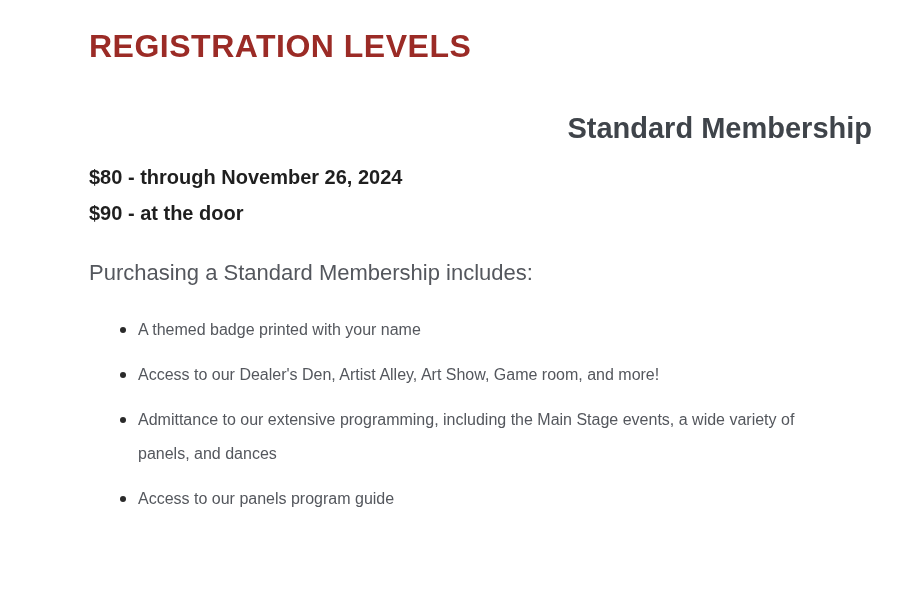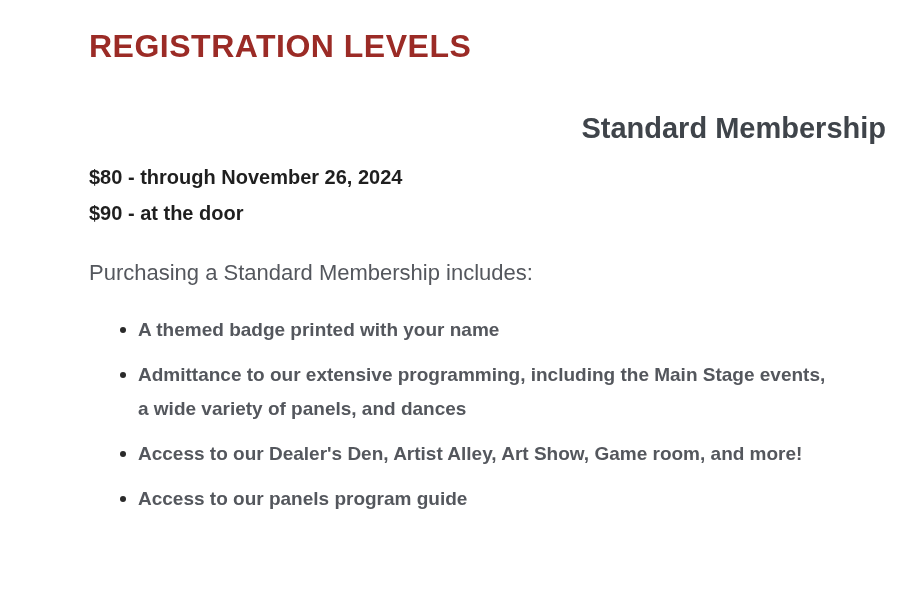--- a/index.html
+++ b/index.html
@@ -8,21 +8,21 @@
     padding: 0;
   }
   body {
     width: 912px;
     height: 590px;
     background: #ffffff;
     overflow: hidden;
     font-family: "Liberation Sans", sans-serif;
   }
   .content {
-    padding: 30px 26px 0 89px;
+    padding: 30px 40px 0 89px;
   }
   .section-title {
     margin: 0;
     font-size: 32px;
     line-height: 32px;
     font-weight: 800;
     letter-spacing: 0.5px;
     color: #9B2B26;
     font-family: "Liberation Sans", sans-serif;
   }
@@ -52,23 +52,23 @@
   }
   .includes-list {
     list-style: none;
     margin: 26px 0 0 0;
     padding: 0 0 0 31px;
   }
   .includes-list li {
     position: relative;
     padding-left: 18px;
     max-width: 712px;
-    font-size: 19px;
+    font-size: 16px;
     line-height: 34px;
-    font-weight: 700;
+    font-weight: 400;
     color: #54575D;
     margin-bottom: 11px;
   }
   .bullet-dot {
     position: absolute;
     left: 0;
     top: 14px;
     width: 6px;
     height: 6px;
     border-radius: 50%;
@@ -91,25 +91,25 @@
 
   <p class="intro">Purchasing a Standard Membership includes:</p>
 
   <ul class="includes-list">
     <li>
       <span class="bullet-dot"></span>
       <span>A themed badge printed with your name</span>
     </li>
     <li>
       <span class="bullet-dot"></span>
-      <span>Admittance to our extensive programming, including the Main Stage events, a wide variety of panels, and dances</span>
+      <span>Access to our Dealer's Den, Artist Alley, Art Show, Game room, and more!</span>
     </li>
     <li>
       <span class="bullet-dot"></span>
-      <span>Access to our Dealer's Den, Artist Alley, Art Show, Game room, and more!</span>
+      <span>Admittance to our extensive programming, including the Main Stage events, a wide variety of panels, and dances</span>
     </li>
     <li>
       <span class="bullet-dot"></span>
       <span>Access to our panels program guide</span>
     </li>
   </ul>
 
 </div>
 
 </body></html>

